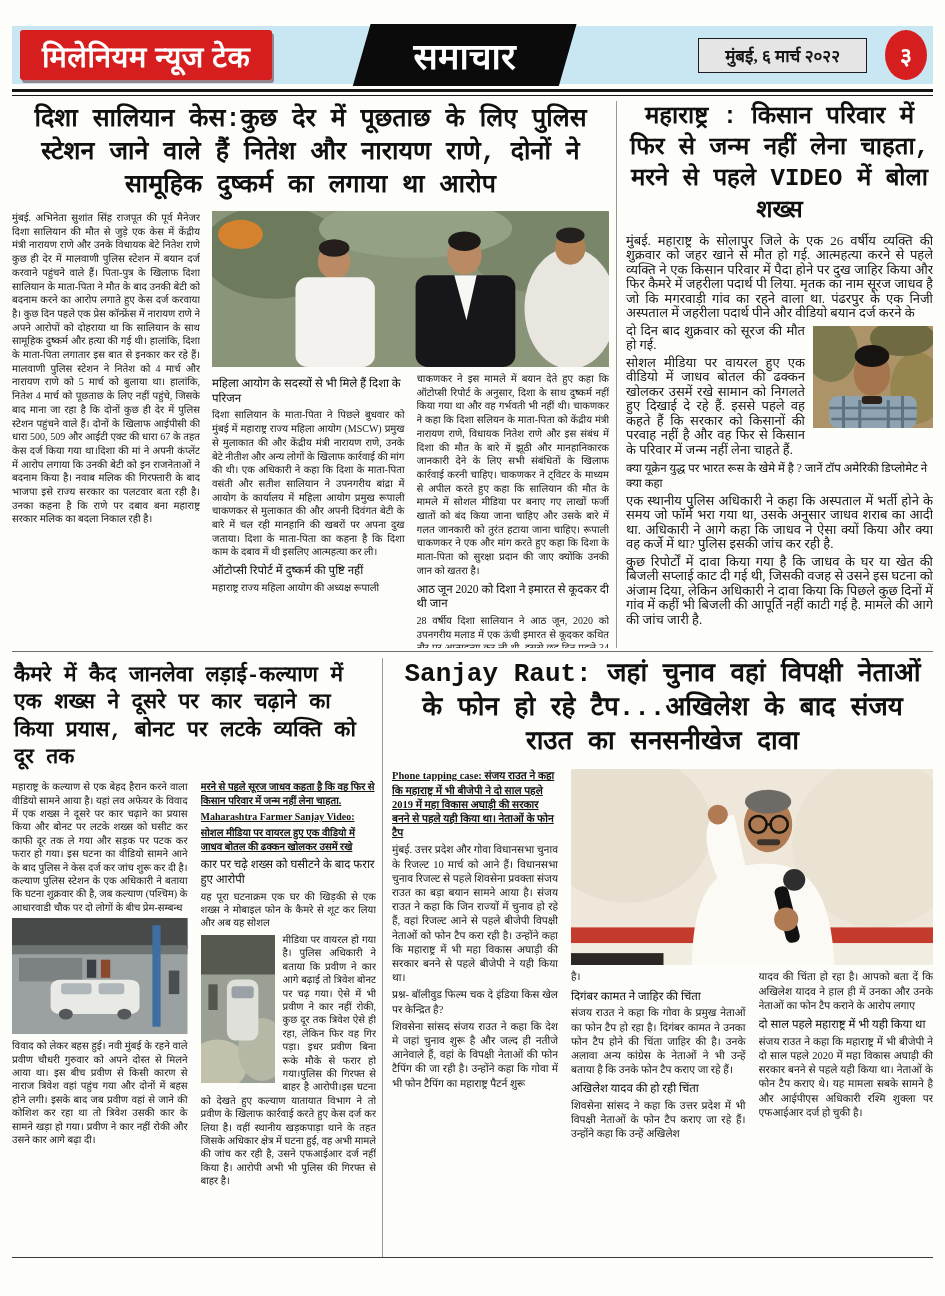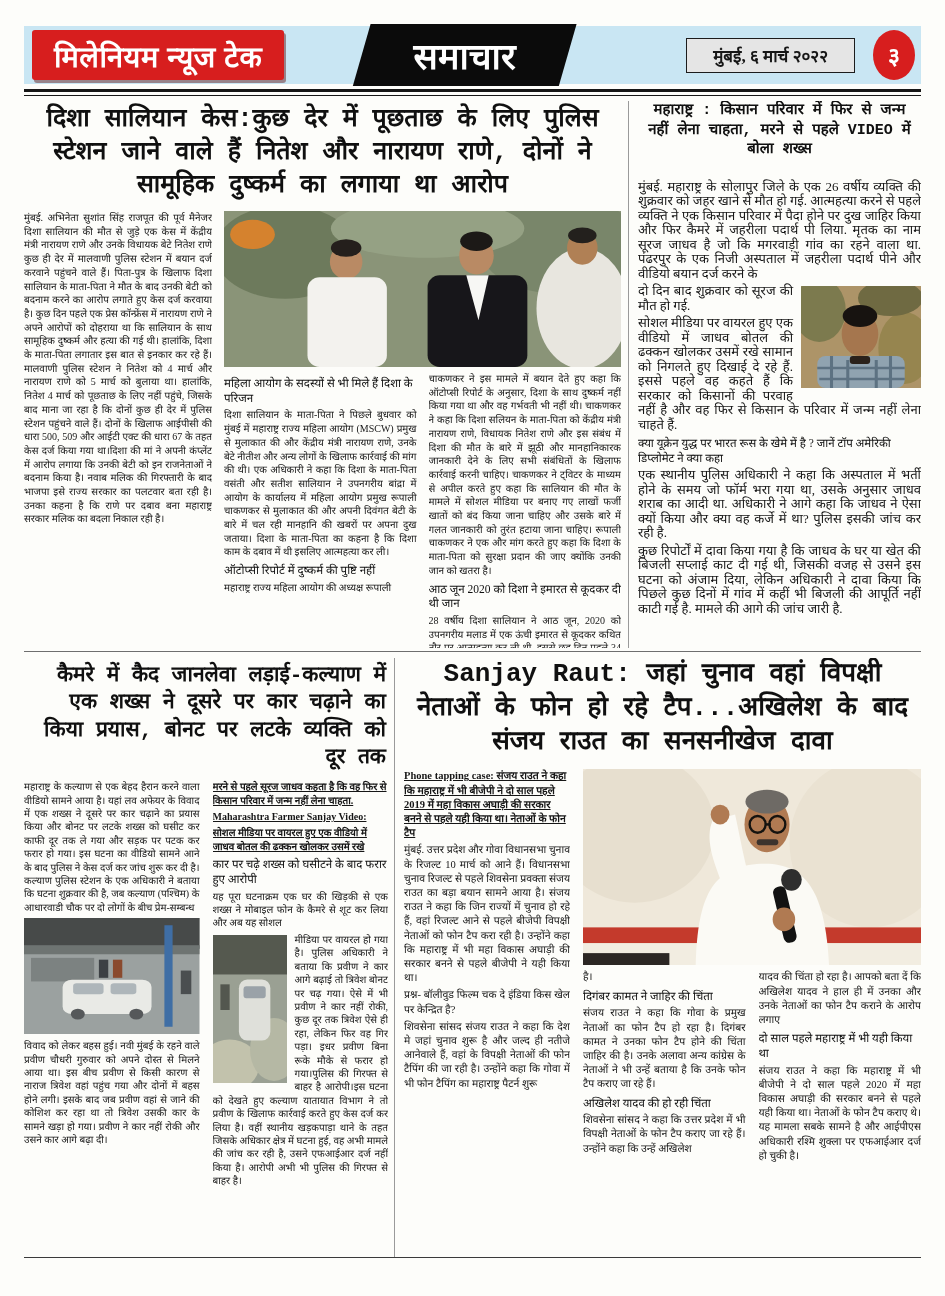--- a/index.html
+++ b/index.html
@@ -1,20 +1,20 @@
 <!DOCTYPE html>
 <html lang="hi"><head>
 <meta charset="utf-8">
 <style>
   * { margin:0; padding:0; box-sizing:border-box; }
   html,body { background:#e8e8e8; }
   .page {
     width:945px; height:1296px; margin:0 auto; background:#fdfdfa;
     font-family:"Liberation Serif", serif; color:#161616;
-    padding:0 24px; overflow:hidden; position:relative;
+    padding:0 12px; overflow:hidden; position:relative;
   }
   
   .masthead-bar{
     position:relative; margin-top:26px; height:58px; background:#c9e6f3;
     display:flex; align-items:center;
   }
   .masthead-logo{
     background:#d71e1e; color:#fff; font-family:"Liberation Sans",sans-serif;
     font-weight:800; font-size:29px; letter-spacing:.5px;
     height:50px; display:flex; align-items:center; padding:0 22px;
@@ -55,29 +55,29 @@
   .headline-disha{ font-size:25px; line-height:1.32; font-weight:800; text-align:center; margin:2px 4px 9px; }
   .art1-cols{ display:flex; gap:12px; height:462px; }
   .art1-cols .colA{ flex:0 0 188px; overflow:hidden; }
   .art1-body p{ font-size:10px; line-height:13.7px; margin-bottom:3px; }
   .art1-right{ flex:1; display:flex; flex-direction:column; overflow:hidden; }
   .photo-rane{ width:100%; height:156px; flex:0 0 auto; display:block; }
   .art1-right-cols{ display:flex; gap:12px; flex:1; margin-top:5px; overflow:hidden; }
   .art1-right-cols > div{ flex:1; overflow:hidden; }
 
   .art-farmer{ flex:1; padding-left:9px; overflow:hidden; }
-  .headline-farmer{ font-size:15px; line-height:1.3; font-weight:800; text-align:center; margin:0 2px 20px; }
+  .headline-farmer{ font-size:24px; line-height:1.3; font-weight:800; text-align:center; margin:0 2px 8px; }
   .art-farmer p{ font-size:13px; line-height:14.5px; margin-bottom:3px; }
   .photo-farmer{ float:right; width:120px; height:102px; margin:2px 0 4px 8px; display:block; }
   .art-farmer .subhead{ clear:none; }
 
   
   .bottom-section{ display:flex; height:604px; padding-top:4px; border-bottom:1.6px solid #3a3a3a; }
   .art-kalyan{ flex:0 0 370px; padding-right:6px; overflow:hidden; }
-  .headline-kalyan{ font-size:21px; line-height:1.3; font-weight:800; text-align:right; margin:4px 2px 9px; }
+  .headline-kalyan{ font-size:21px; line-height:1.3; font-weight:800; text-align:left; margin:4px 2px 9px; }
   .kalyan-cols{ display:flex; gap:13px; height:486px; }
   .kalyan-cols > div{ flex:1; overflow:hidden; }
   .art-kalyan p{ font-size:10px; line-height:13.4px; margin-bottom:3px; }
   .photo-cctv1{ width:100%; height:116px; margin:4px 0 5px; display:block; }
   .lead-underline{ font-weight:700; text-decoration:underline; font-size:10.6px; line-height:14.6px; text-align:left; margin-bottom:2px; }
   .lead-gap{ margin-bottom:8px; }
   .photo-cctv2{ float:left; width:74px; height:148px; margin:2px 8px 2px 0; display:block; }
 
   .art-raut{ flex:1; padding-left:9px; overflow:hidden; }
   .headline-raut{ font-size:26px; line-height:1.3; font-weight:800; text-align:center; margin:0 6px 10px; }

